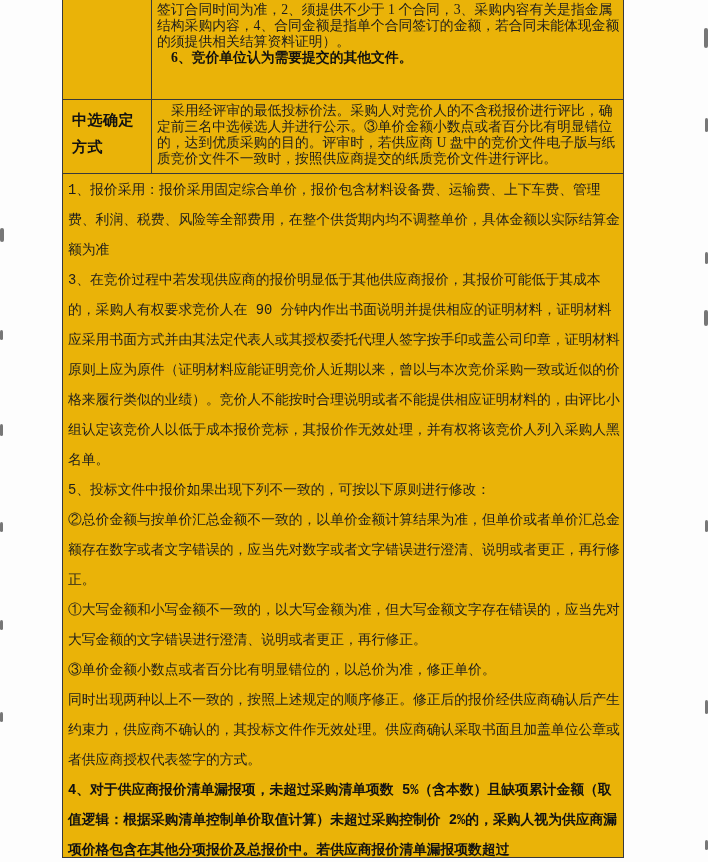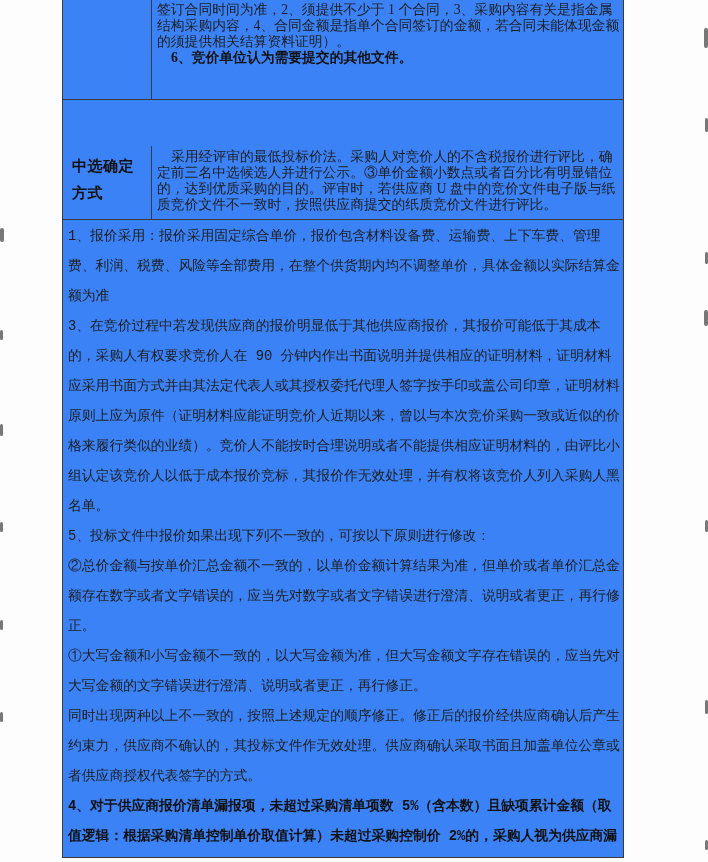--- a/index.html
+++ b/index.html
@@ -9,25 +9,25 @@
     font-family:"Liberation Serif","DejaVu Serif",serif;
     color:#1d1d1d;
   }
   .table{
     position:absolute;left:62px;top:0;width:562px;height:858px;
     box-sizing:border-box;
     border-left:1px solid #3a3a3a;
     border-right:1px solid #3a3a3a;
     border-bottom:1px solid #3a3a3a;
     display:flex;flex-direction:column;
-    background:#3b82f6;
+    background:#eab308;
   }
   .row{display:flex;box-sizing:border-box;}
   .row-1{height:100px;border-bottom:1px solid #3a3a3a;}
-  .row-2{height:74px;border-bottom:1px solid #3a3a3a;margin-top:46px;}
+  .row-2{height:74px;border-bottom:1px solid #3a3a3a;}
   .row-3{flex:1;overflow:hidden;}
   .label-cell{
     width:89px;flex:0 0 89px;box-sizing:border-box;
     border-right:1px solid #3a3a3a;
     padding:7px 4px 0 9px;
   }
   .label-text{
     font-weight:bold;color:#111111;
     font-size:15px;line-height:27px;
     letter-spacing:0.5px;
@@ -70,20 +70,21 @@
     </div>
   </div>
 
   <div class="row row-3">
     <div class="content-cell">
       <p>1、报价采用：报价采用固定综合单价，报价包含材料设备费、运输费、上下车费、管理费、利润、税费、风险等全部费用，在整个供货期内均不调整单价，具体金额以实际结算金额为准</p>
       <p>3、在竞价过程中若发现供应商的报价明显低于其他供应商报价，其报价可能低于其成本的，采购人有权要求竞价人在 90 分钟内作出书面说明并提供相应的证明材料，证明材料应采用书面方式并由其法定代表人或其授权委托代理人签字按手印或盖公司印章，证明材料原则上应为原件（证明材料应能证明竞价人近期以来，曾以与本次竞价采购一致或近似的价格来履行类似的业绩）。竞价人不能按时合理说明或者不能提供相应证明材料的，由评比小组认定该竞价人以低于成本报价竞标，其报价作无效处理，并有权将该竞价人列入采购人黑名单。</p>
       <p>5、投标文件中报价如果出现下列不一致的，可按以下原则进行修改：</p>
       <p>②总价金额与按单价汇总金额不一致的，以单价金额计算结果为准，但单价或者单价汇总金额存在数字或者文字错误的，应当先对数字或者文字错误进行澄清、说明或者更正，再行修正。</p>
       <p>①大写金额和小写金额不一致的，以大写金额为准，但大写金额文字存在错误的，应当先对大写金额的文字错误进行澄清、说明或者更正，再行修正。</p>
+      <p>③单价金额小数点或者百分比有明显错位的，以总价为准，修正单价。</p>
       <p>同时出现两种以上不一致的，按照上述规定的顺序修正。修正后的报价经供应商确认后产生约束力，供应商不确认的，其投标文件作无效处理。供应商确认采取书面且加盖单位公章或者供应商授权代表签字的方式。</p>
       <p class="bold">4、对于供应商报价清单漏报项，未超过采购清单项数 5%（含本数）且缺项累计金额（取值逻辑：根据采购清单控制单价取值计算）未超过采购控制价 2%的，采购人视为供应商漏项价格包含在其他分项报价及总报价中。若供应商报价清单漏报项数超过</p>
     </div>
   </div>
 
 </div>
 
 <div class="scan-artifact" style="left:0;top:228px;width:4px;height:14px;"></div>
 <div class="scan-artifact" style="left:0;top:330px;width:3px;height:10px;"></div>
 <div class="scan-artifact" style="left:0;top:424px;width:3px;height:12px;"></div>

